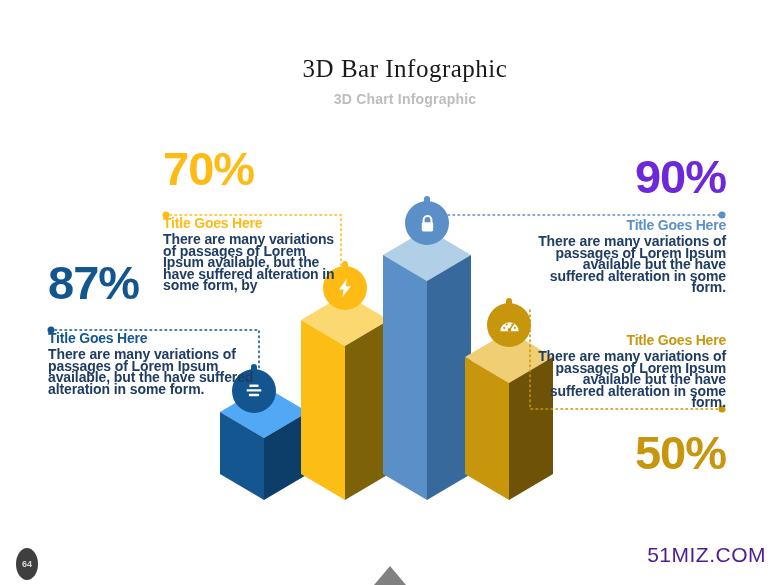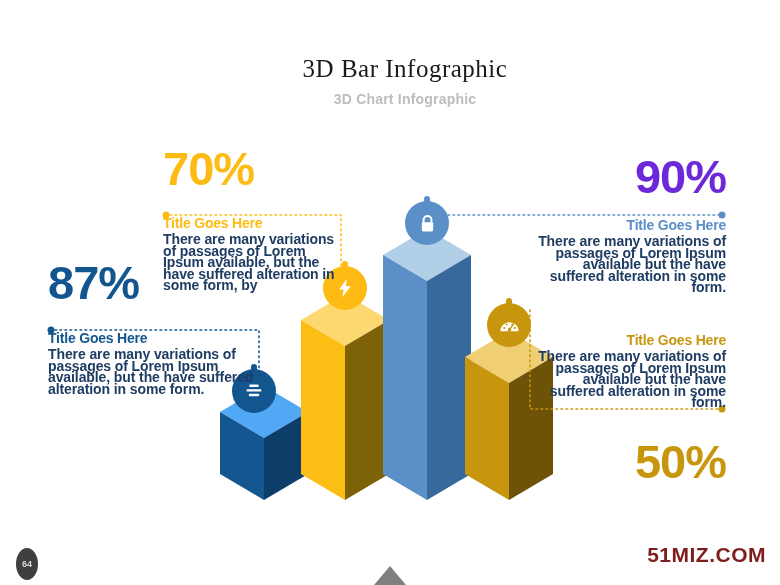--- a/index.html
+++ b/index.html
@@ -128,22 +128,22 @@
     font-weight: bold;
     display: flex;
     align-items: center;
     justify-content: center;
   }
   #watermark {
     position: absolute;
     right: 14px;
     top: 543px;
     font-size: 21px;
-    font-weight: bold;
-    color: #7f1d1d;
+    font-weight: normal;
+    color: #4c1d95;
     letter-spacing: 0.5px;
   }
   #bottom-arrow {
     position: absolute;
     left: 374px;
     top: 566px;
     width: 0; height: 0;
     border-left: 16px solid transparent;
     border-right: 16px solid transparent;
     border-bottom: 19px solid #808080;
@@ -280,21 +280,21 @@
 
     <div class="callout align-right" style="left:530px; top:152px; width:196px;">
       <div class="pct" style="color:#6d28d9;">90%</div>
       <div class="ctitle" style="color:#5b8fc7; margin-top:14px;">Title Goes Here</div>
       <div class="cbody" style="margin-top:2px;">There are many variations of passages of Lorem Ipsum available but the have suffered alteration in some  form.</div>
     </div>
 
     <div class="callout align-right" style="left:530px; top:331px; width:196px;">
       <div class="ctitle" style="color:#c8960c;">Title Goes Here</div>
       <div class="cbody" style="margin-top:2px;">There are many variations of passages of Lorem Ipsum available but the have suffered alteration in some  form.</div>
-      <div class="pct" style="color:#c8960c; margin-top:28px;">50%</div>
+      <div class="pct" style="color:#c8960c; margin-top:19px;">50%</div>
     </div>
 
   </div>
 
   <div id="page-badge">64</div>
   <div id="watermark">51MIZ.COM</div>
   <div id="bottom-arrow"></div>
 
 </div>
 

